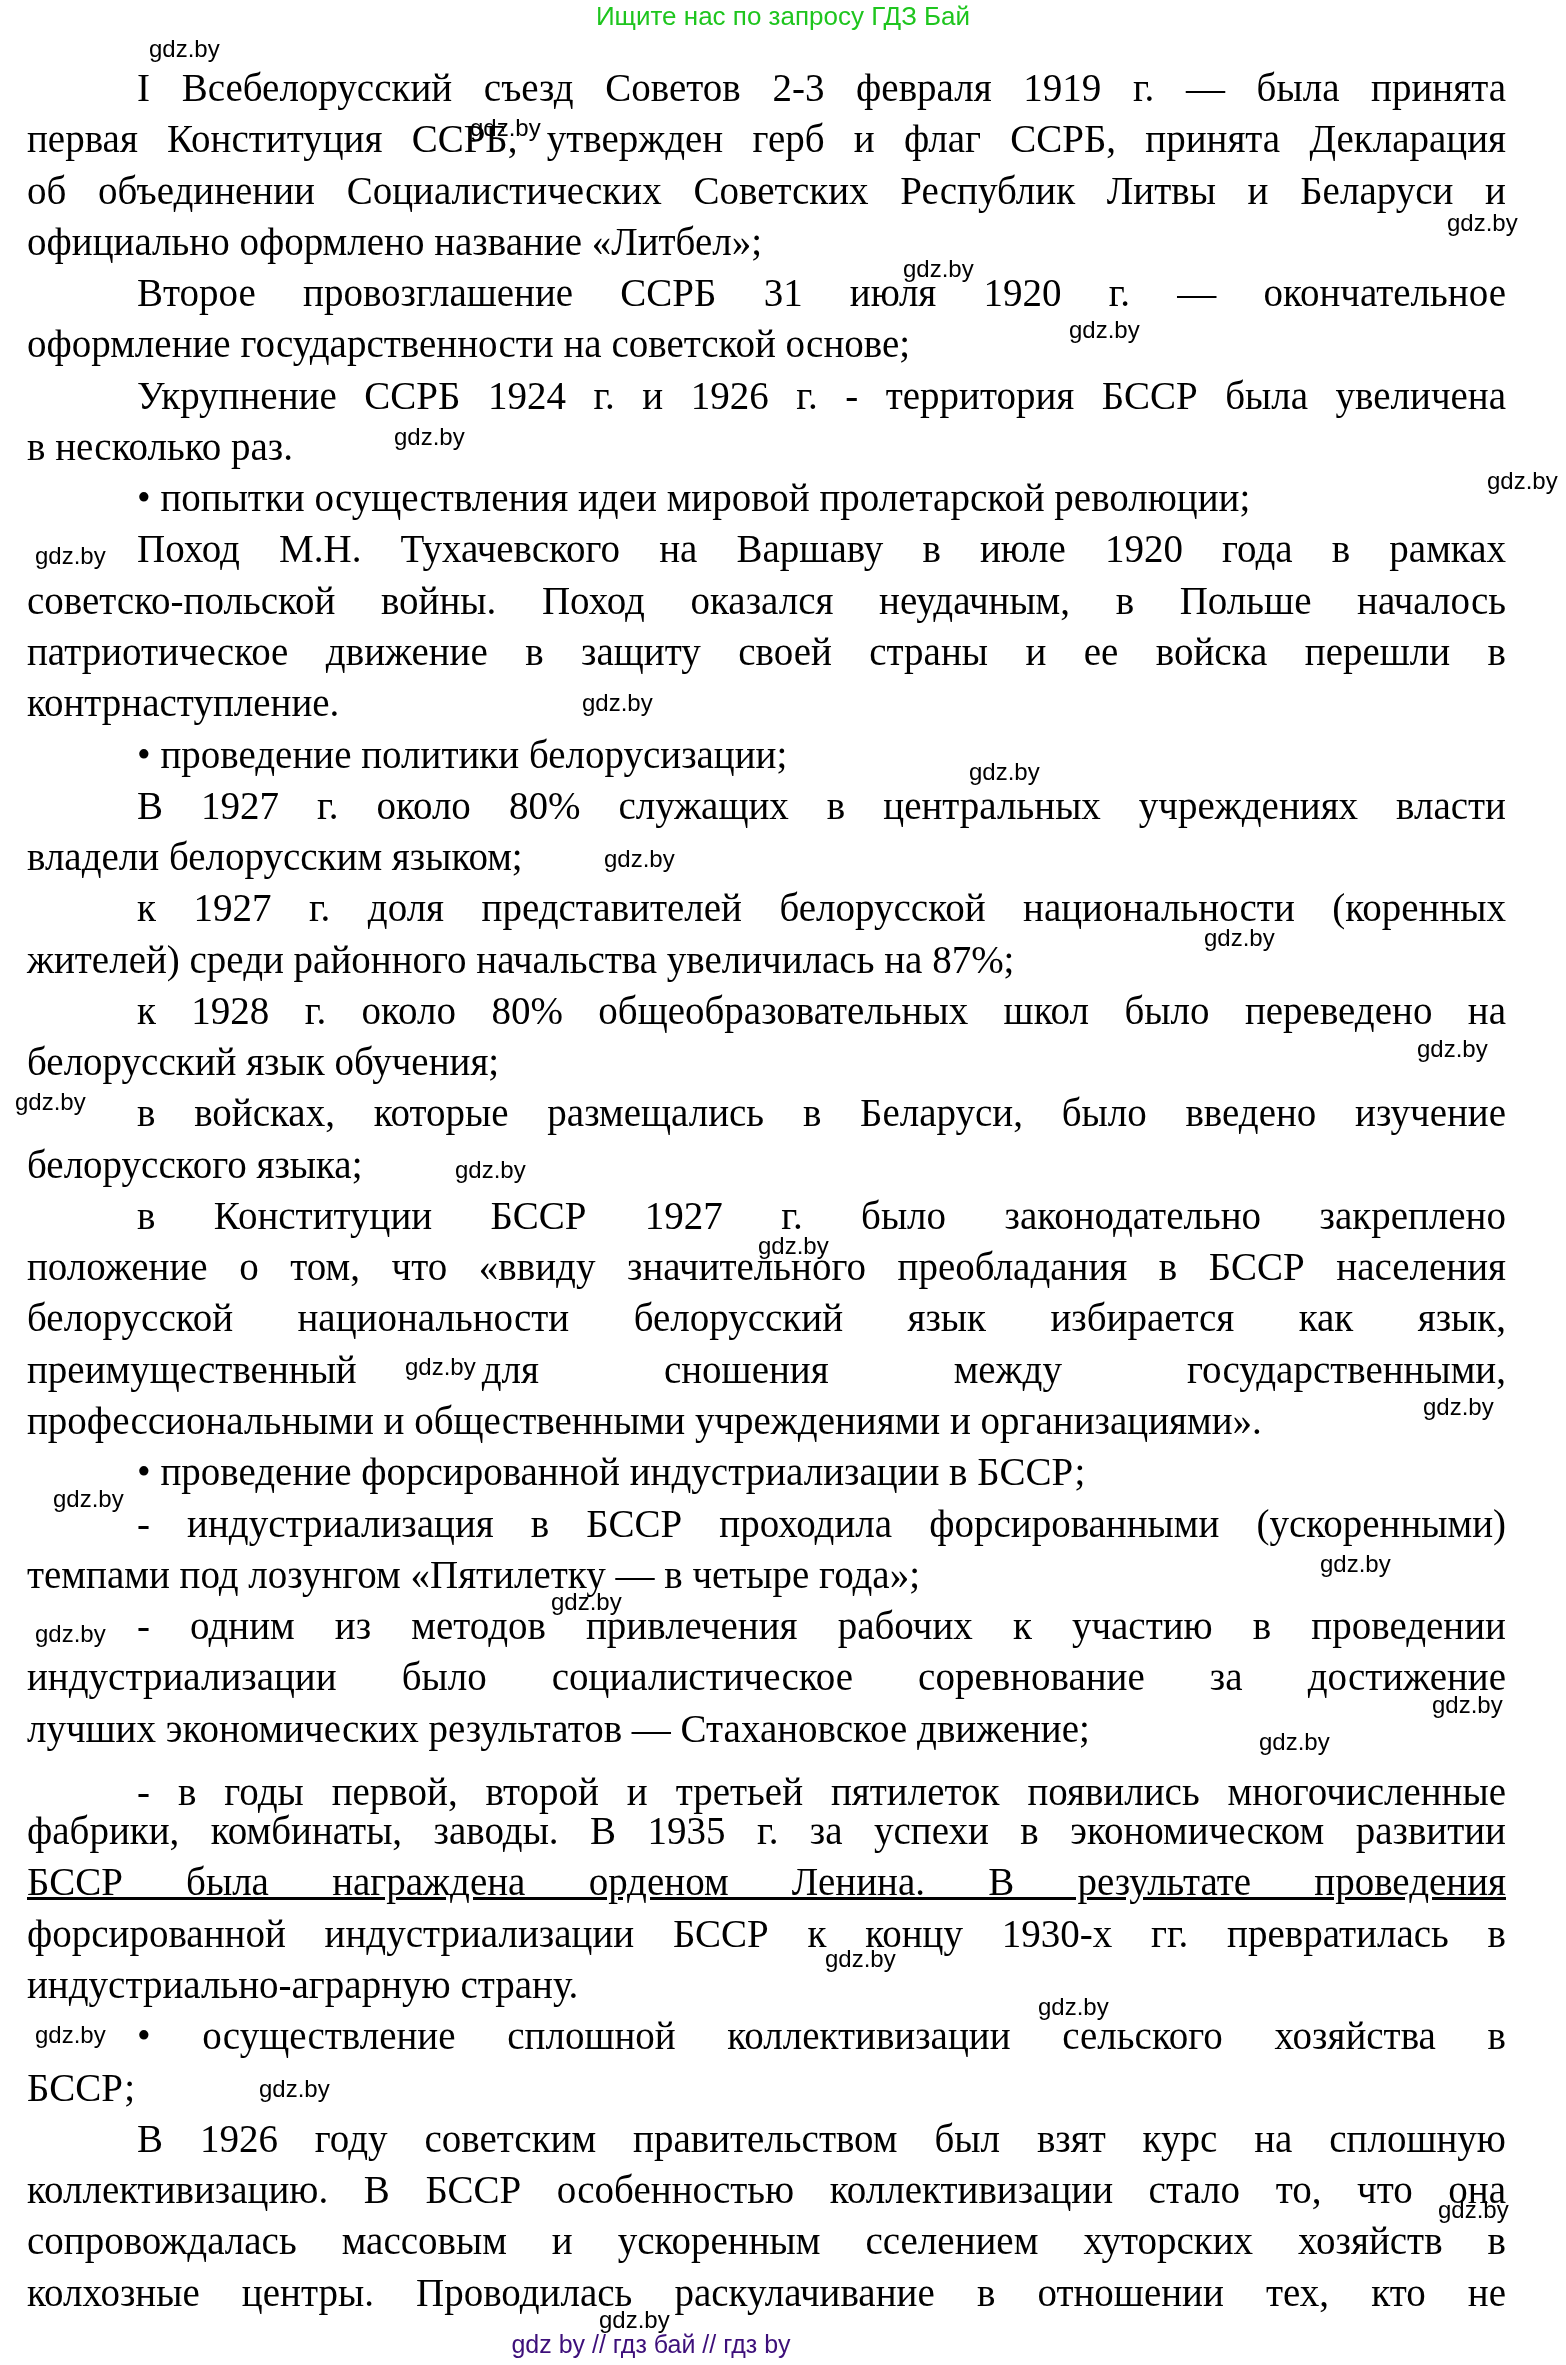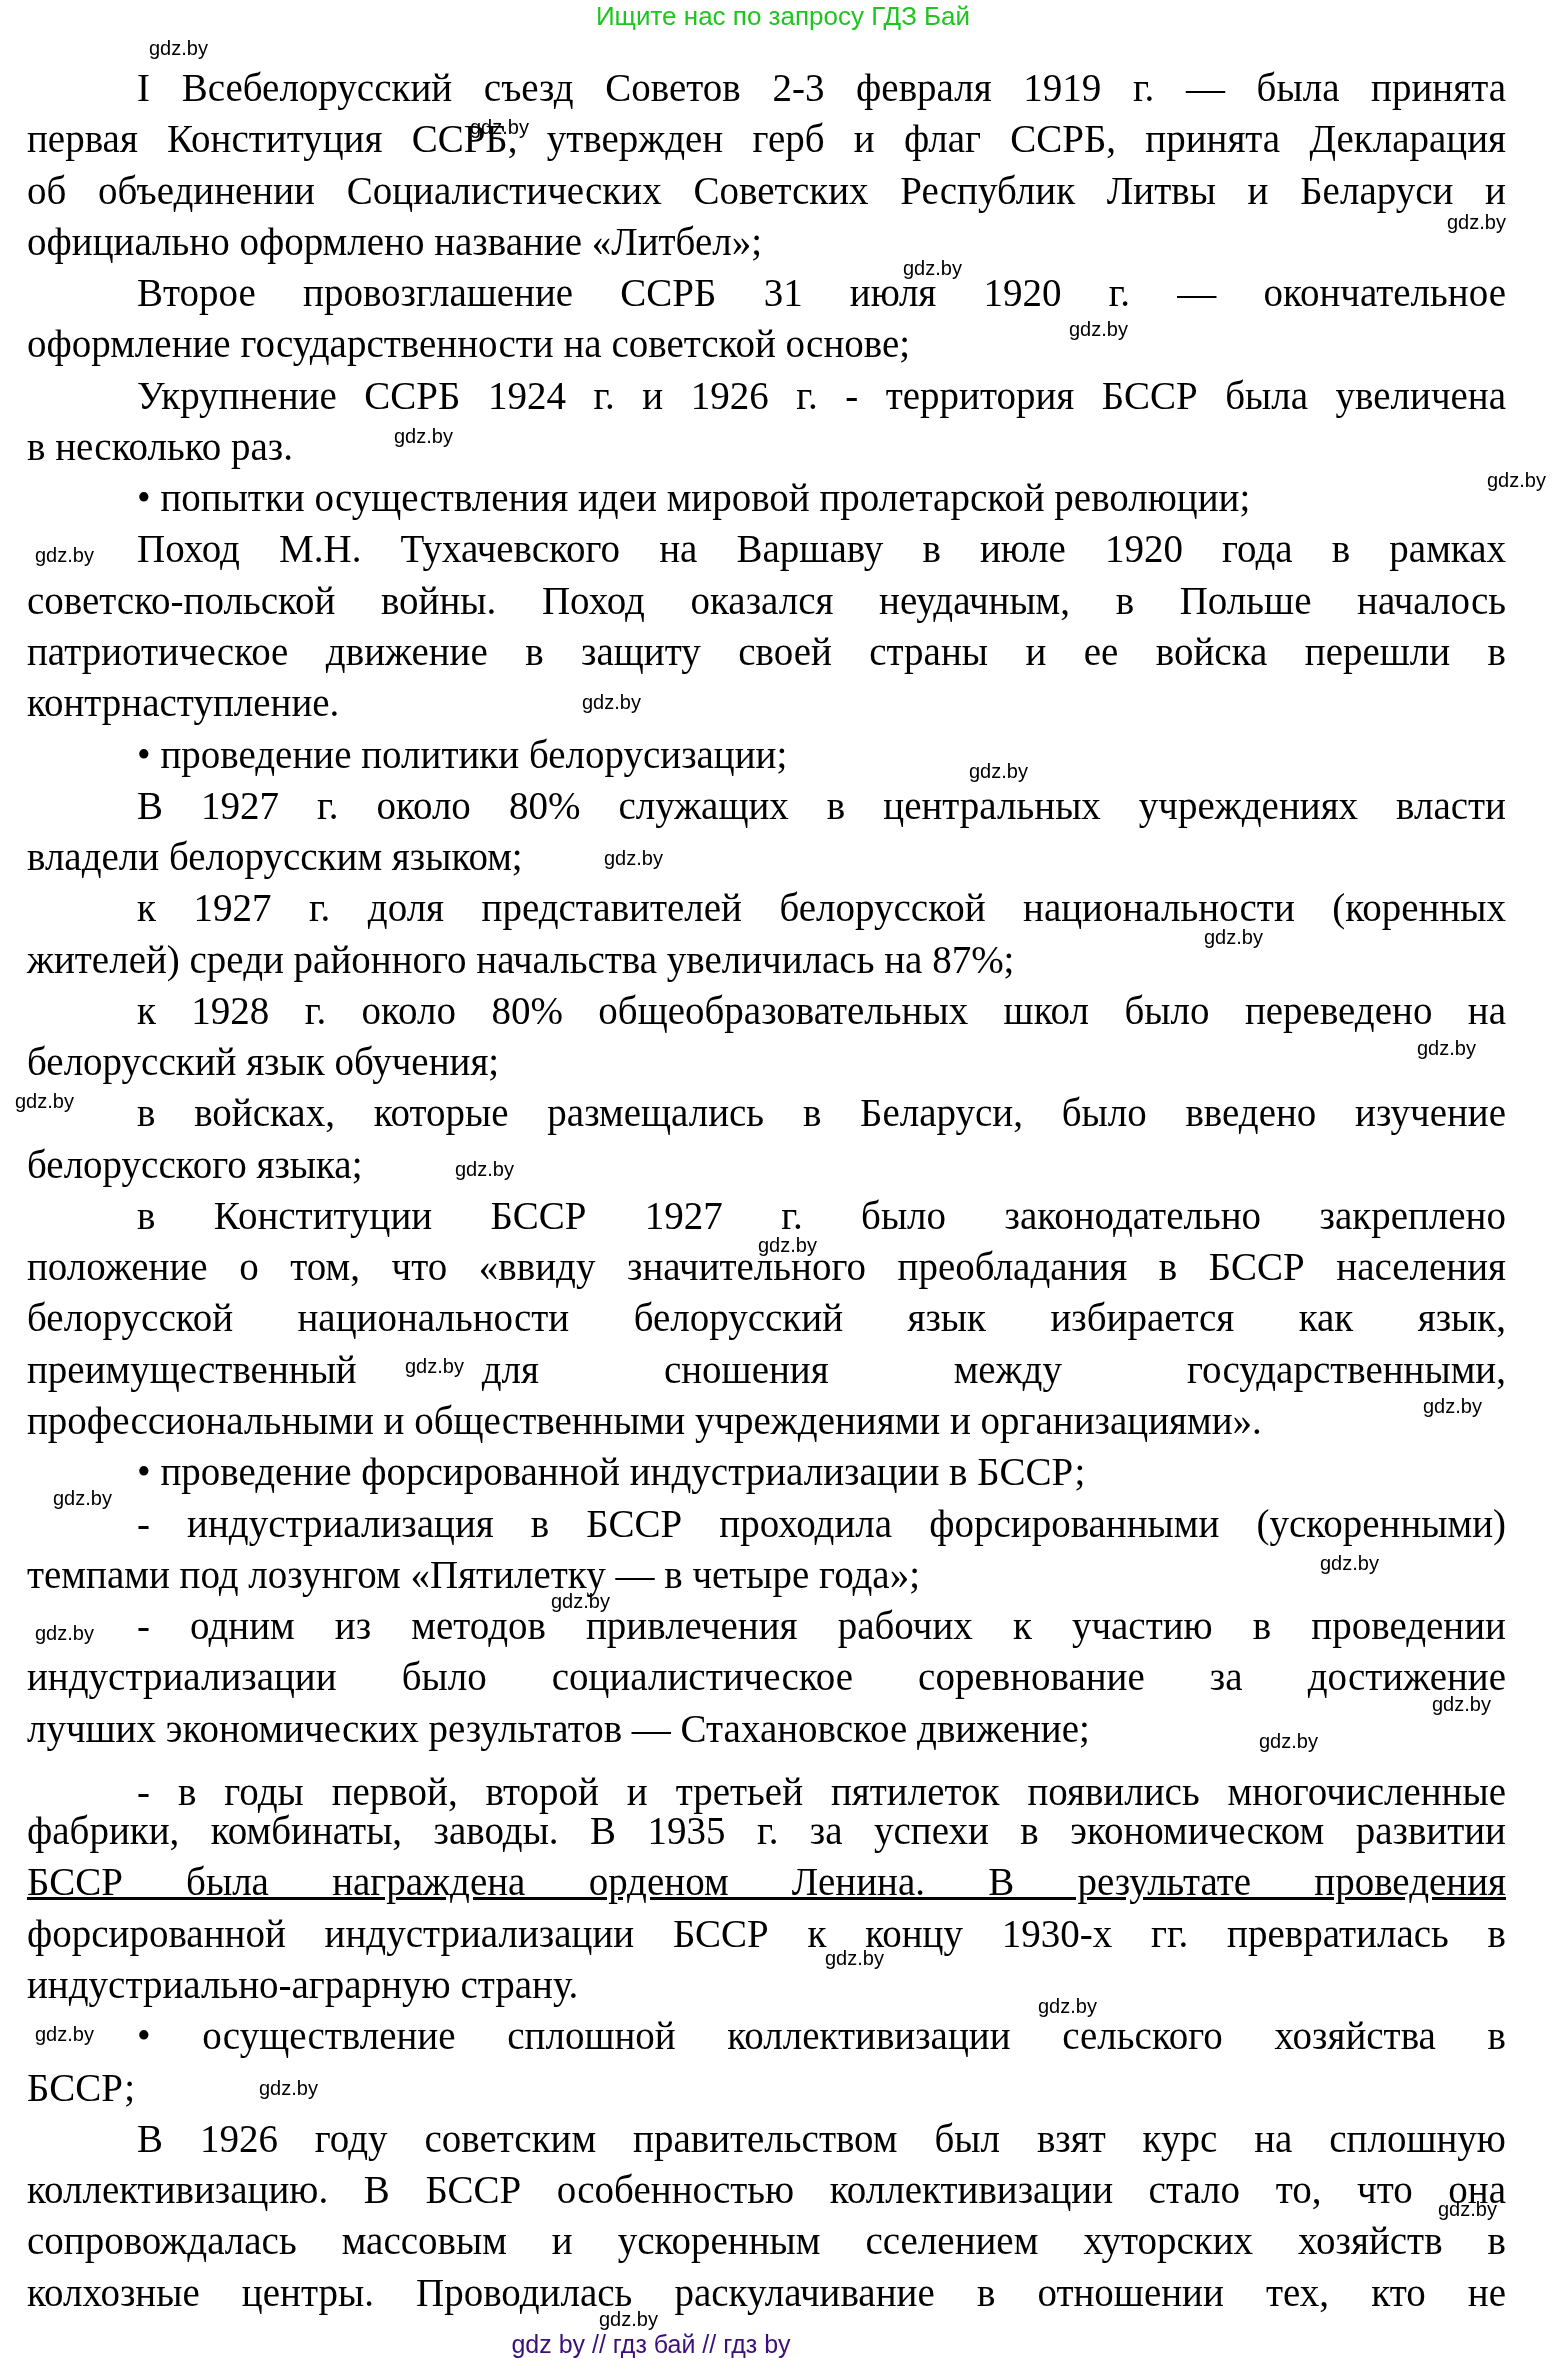--- a/index.html
+++ b/index.html
@@ -2,21 +2,21 @@
 <html style="font-size:12px"><head>
 <meta charset="utf-8">
 <style>
   html, body { margin:0; padding:0; background:#ffffff; }
   body { width:1566px; height:2366px; position:relative; overflow:hidden; font-family:"Liberation Serif", serif; color:#000; }
   .banner { position:absolute; top:0; left:0; width:1566px; text-align:center; font-family:"Liberation Sans", sans-serif; font-size:26px; line-height:32px; color:#1ec51e; }
   .page { position:absolute; left:27px; top:65px; width:1479px; }
   .line { position:absolute; left:0; width:1479px; font-size:39px; line-height:46px; white-space:nowrap; }
   .just { text-align:justify; text-align-last:justify; }
   .indent { padding-left:110px; box-sizing:border-box; }
-  .wm { position:absolute; font-family:"Liberation Sans", sans-serif; font-size:20px; color:#000; line-height:21px; white-space:nowrap; }
+  .wm { position:absolute; font-family:"Liberation Sans", sans-serif; font-size:24px; color:#000; line-height:21px; white-space:nowrap; }
   .footer { position:absolute; top:2330px; left:0; width:1302px; text-align:center; font-family:"Liberation Sans", sans-serif; font-size:25px; color:#3d0f7a; }
 </style>
 </head>
 <body>
 
 <div class="banner">Ищите нас по запросу ГДЗ Бай</div>
 
 <div class="page" id="page">
     <div class="line just indent" style="top: 0px;">I Всебелорусский съезд Советов 2-3 февраля 1919 г. — была принята</div>
     <div class="line just" style="top: 51px;">первая Конституция ССРБ, утвержден герб и флаг ССРБ, принята Декларация</div>

